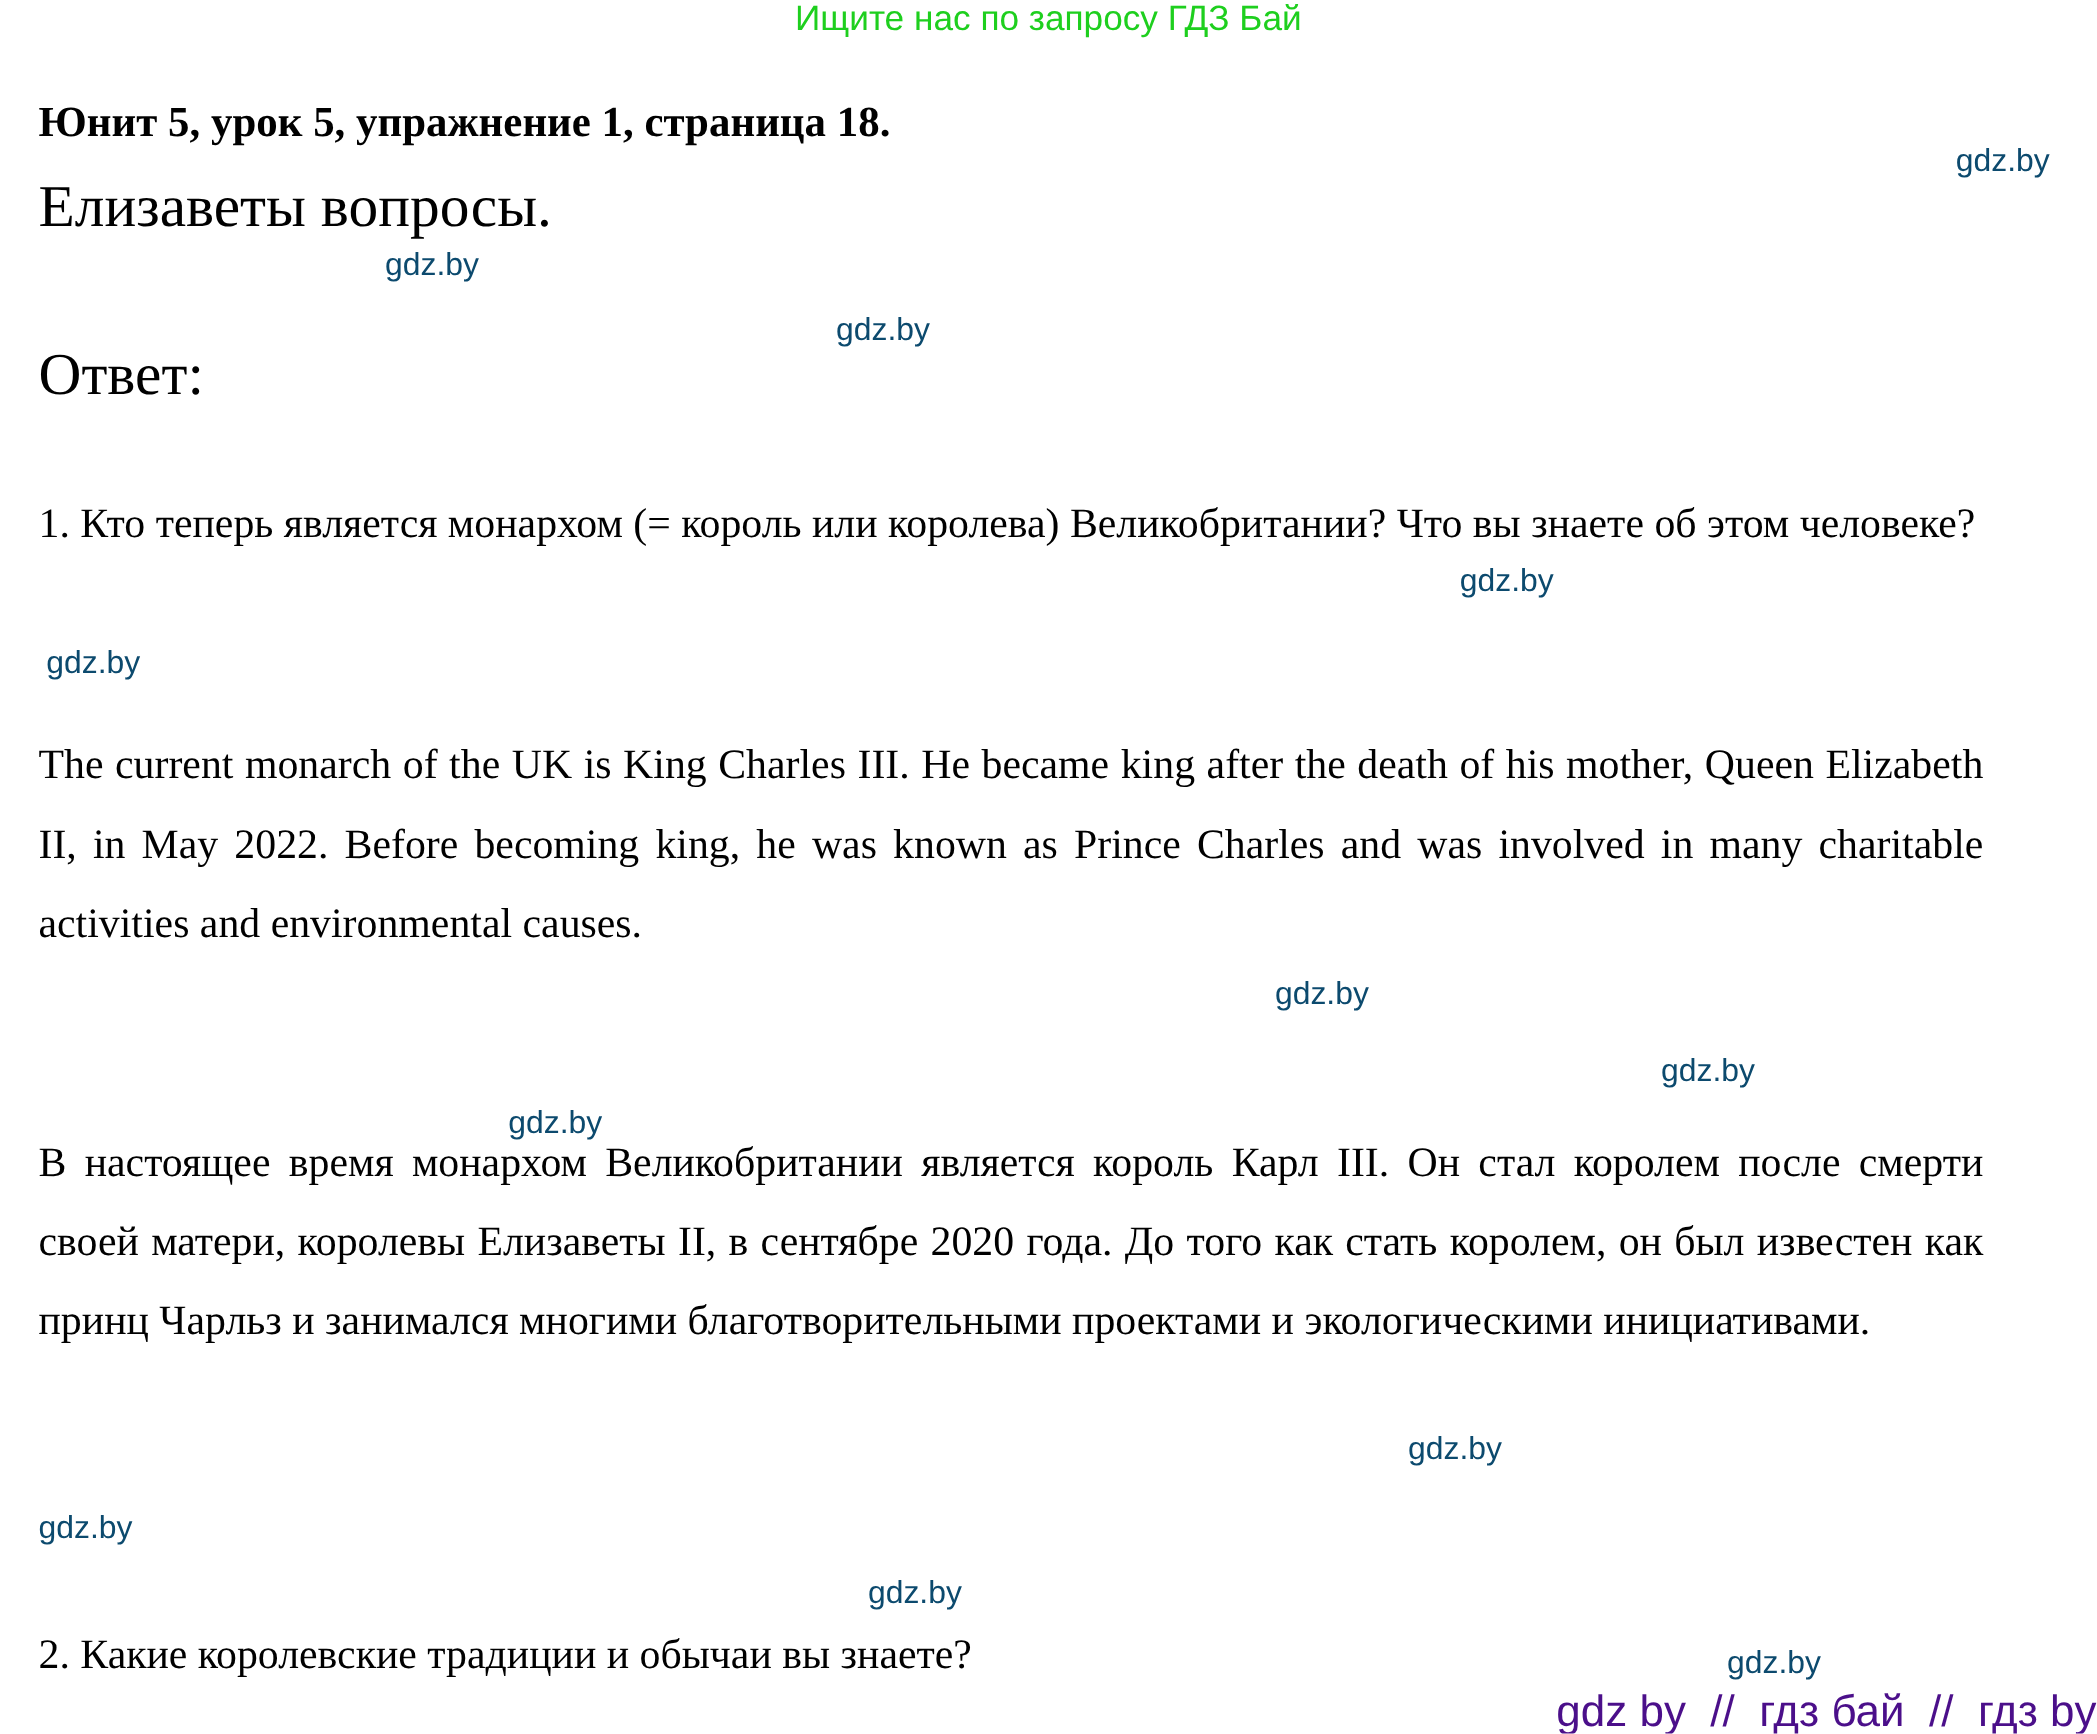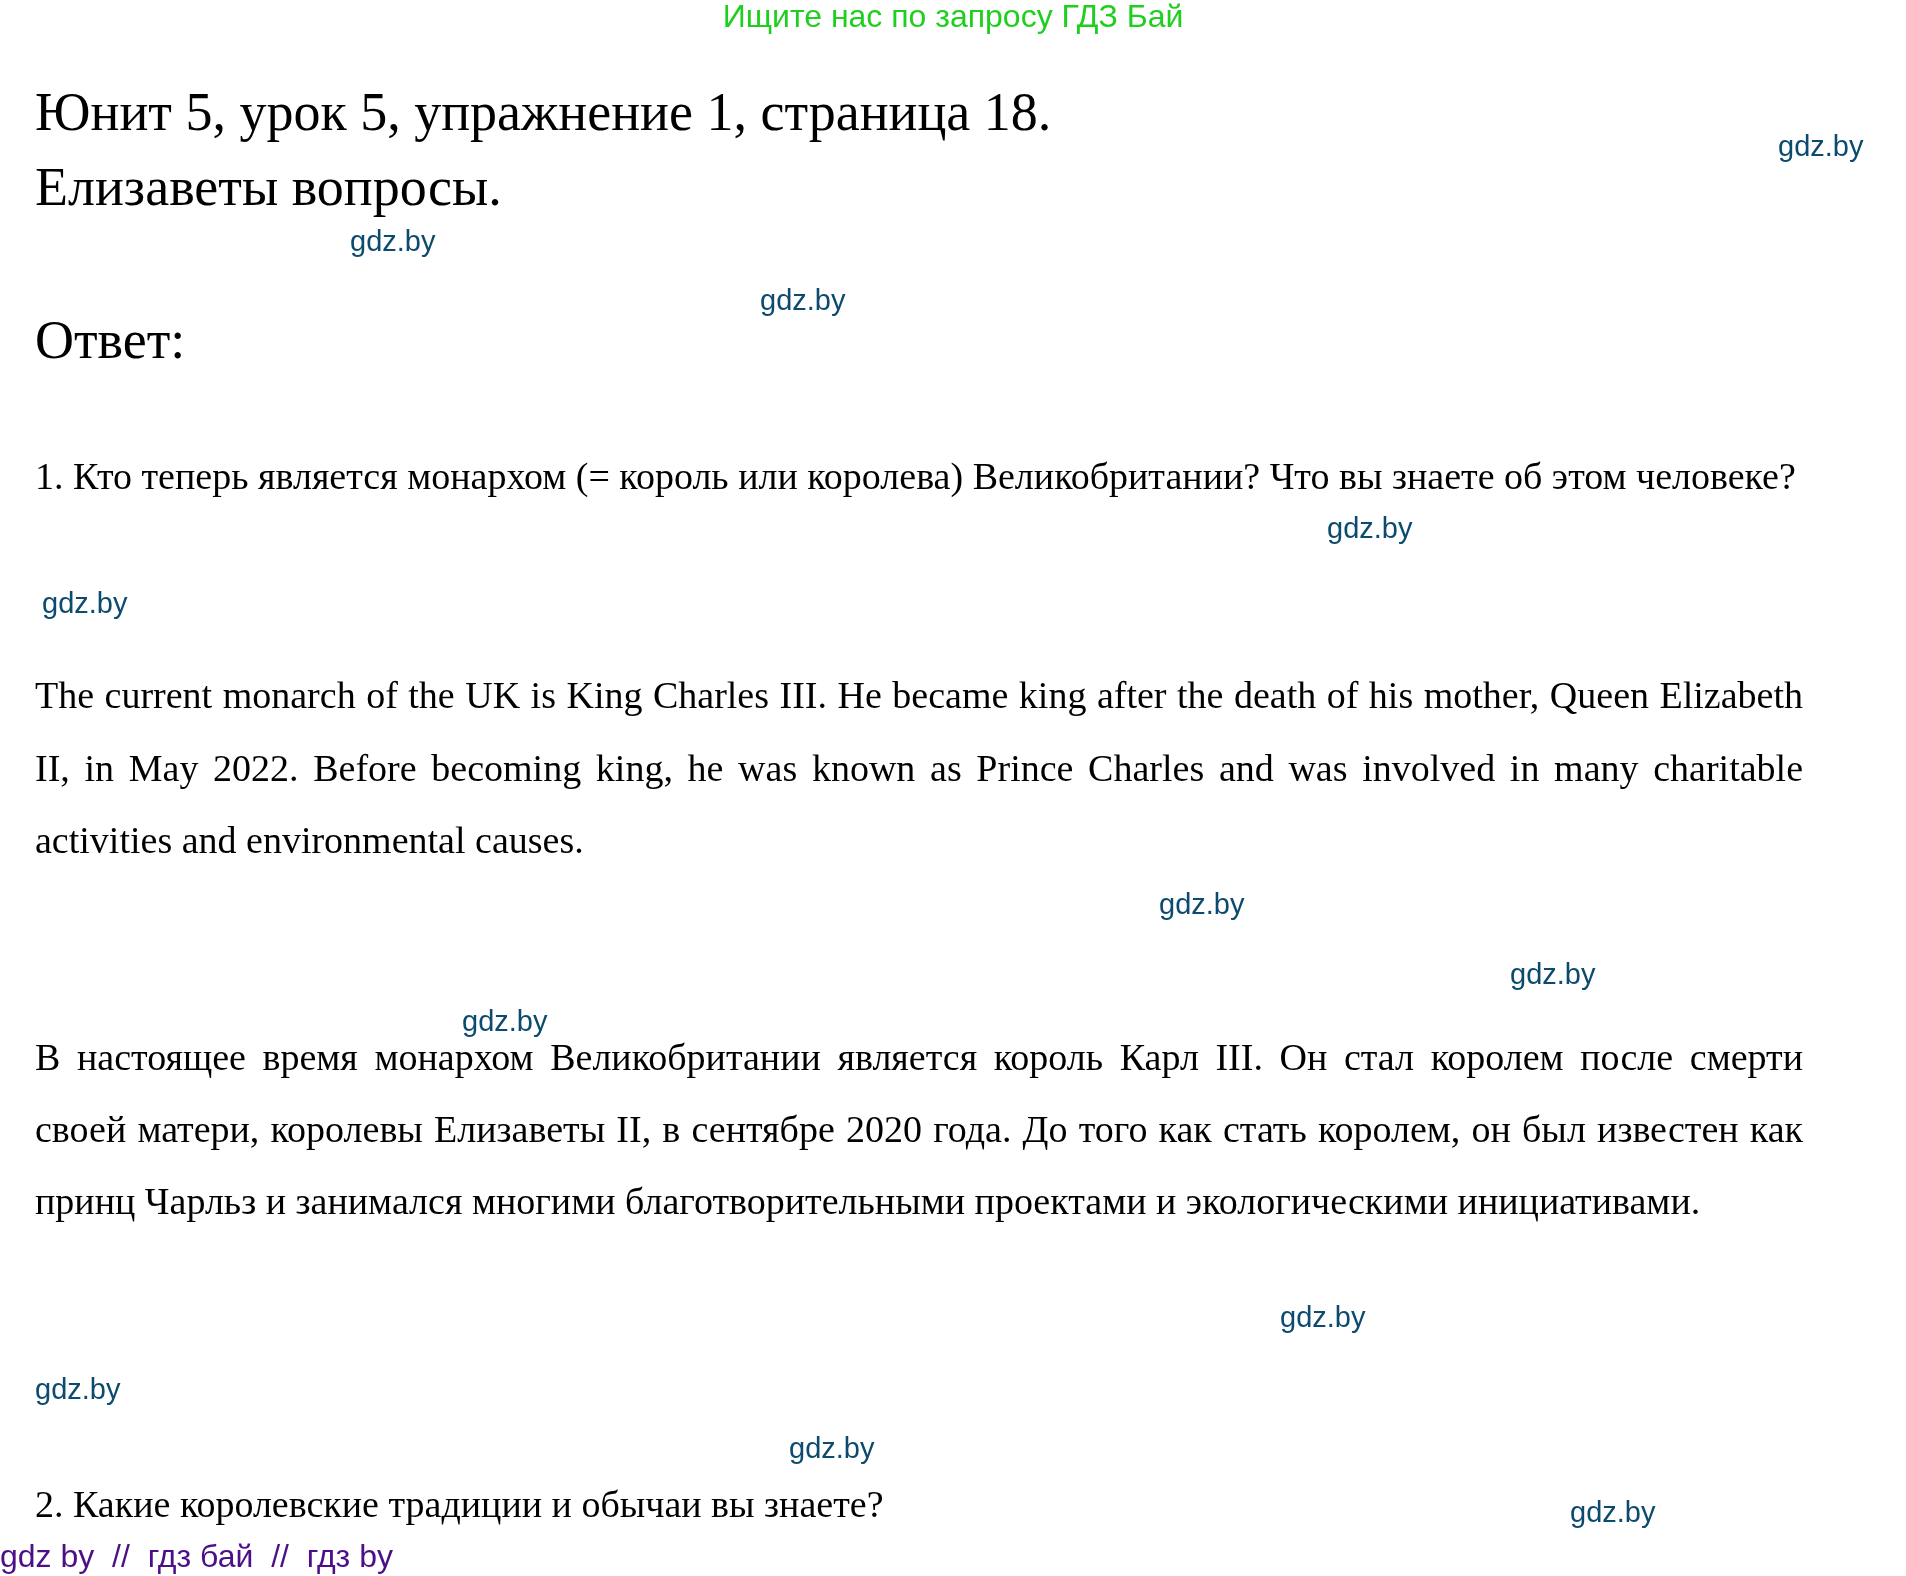--- a/index.html
+++ b/index.html
@@ -23,22 +23,22 @@
       text-align: center;
       font-family: "Liberation Sans", "DejaVu Sans", sans-serif;
       font-size: 32px;
       line-height: 36px;
       color: #1ecf1e;
     }
     .title {
       position: absolute;
       left: 35px;
       top: 80px;
-      font-size: 54px;
-      font-weight: normal;
+      font-size: 39px;
+      font-weight: bold;
       line-height: 64px;
       white-space: nowrap;
     }
     .subtitle {
       position: absolute;
       left: 35px;
       top: 155px;
       font-size: 54px;
       line-height: 64px;
       white-space: nowrap;
@@ -70,23 +70,23 @@
       font-size: 29px;
       line-height: 29px;
       color: #0c4a6e;
       white-space: nowrap;
     }
     .footer {
       position: absolute;
       left: 0;
       top: 1538px;
       width: 1906px;
-      text-align: left;
+      text-align: right;
       font-family: "Liberation Sans", "DejaVu Sans", sans-serif;
-      font-size: 32px;
+      font-size: 40px;
       line-height: 36px;
       color: #4b0f8a;
       white-space: pre;
     }
   </style>
 </head>
 <body>
 
 <div class="top-banner">Ищите нас по запросу ГДЗ Бай</div>
 

